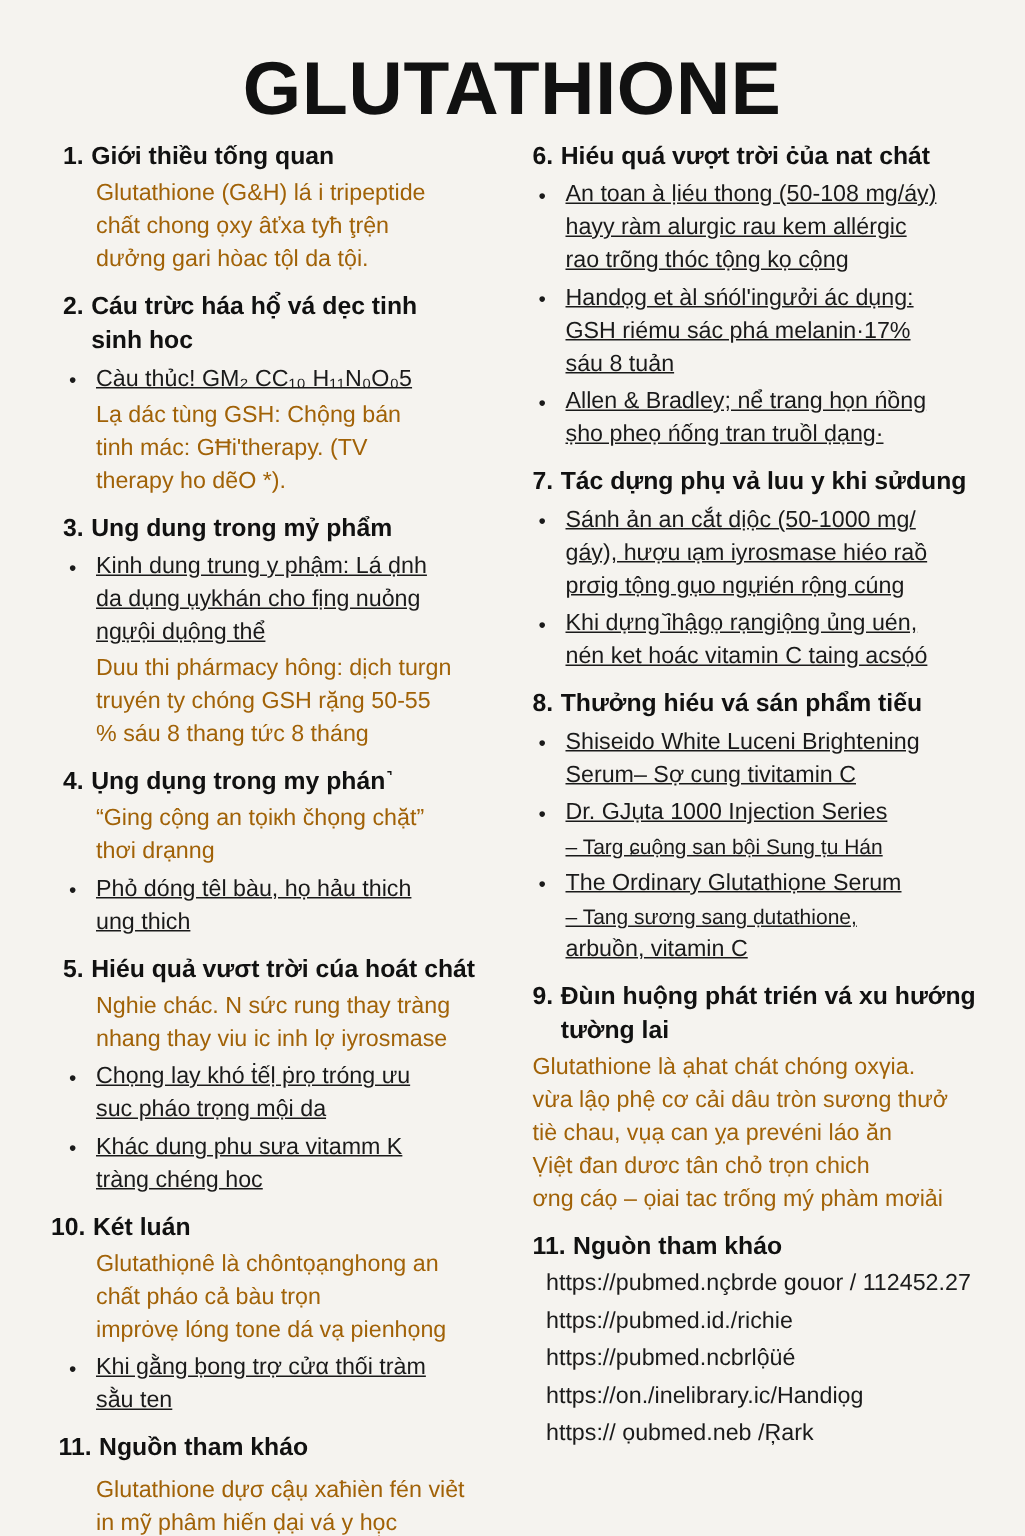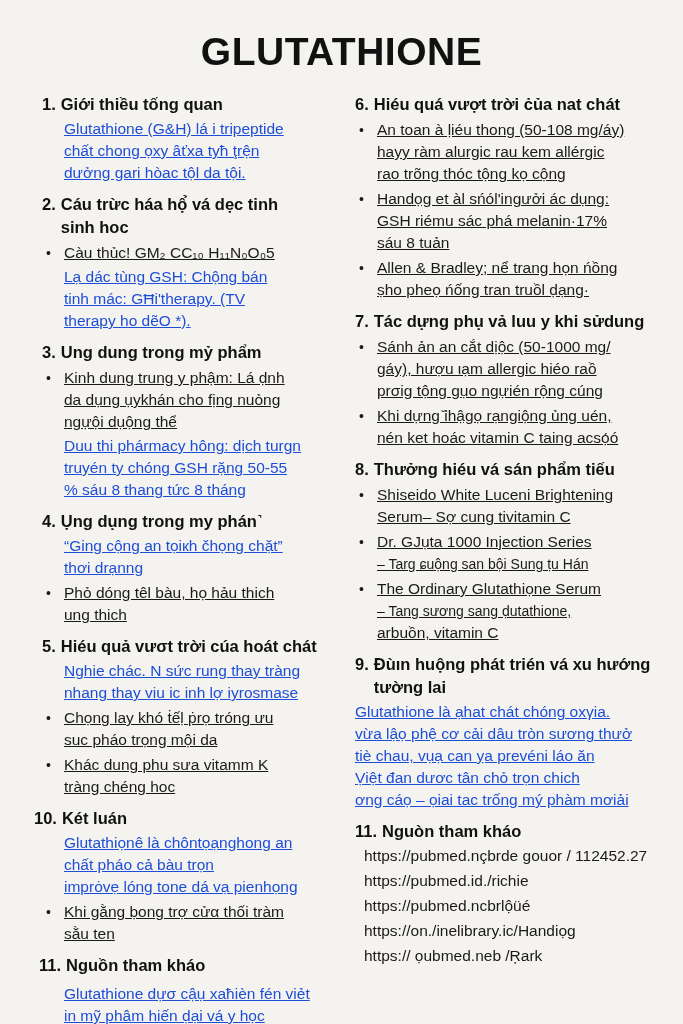--- a/index.html
+++ b/index.html
@@ -15,21 +15,21 @@
       position: relative;
     }
     .title {
       position: absolute;
       top: 30px;
       left: 0;
       width: 683px;
       text-align: center;
       font-family: "Liberation Sans", sans-serif;
       font-weight: 700;
-      font-size: 39px;
+      font-size: 50px;
       letter-spacing: 0.5px;
       color: #111;
     }
     .col {
       position: absolute;
       top: 93px;
     }
     .col-left { left: 42px; width: 305px; }
     .col-right { left: 355px; width: 320px; }
 
@@ -41,22 +41,21 @@
       line-height: 23px;
       color: #111;
     }
     .sec-head .num { flex: 0 0 auto; margin-right: 5px; }
     .sec-head .htext { flex: 1 1 auto; }
     .para {
       font-size: 15.5px;
       line-height: 22px;
       padding-left: 22px;
       margin-top: 2px;
-      color: #1d4ed8;
-      text-decoration: underline;
+      color: #a16207;
     }
     .bullet {
       display: flex;
       font-size: 15.5px;
       line-height: 22px;
       margin-top: 3px;
       color: #1a1a1a;
     }
     .bullet .dot {
       flex: 0 0 22px;
@@ -240,21 +239,21 @@
 
   <div class="section">
     <div class="sec-head">
       <span class="num">7.</span>
       <span class="htext">Tác dựng phụ vả luu y khi sửdung</span>
     </div>
     <div class="bullet">
       <span class="dot">•</span>
       <span class="btext">
         <span class="line">Sánh ản an cắt dịộc (50-1000 mg/</span>
-        <span class="line">gáy), hượu ιạm allergic hiéo raồ</span>
+        <span class="line">gáy), hượu ιạm iyrosmase hiéo raồ</span>
         <span class="line">prσig tộng gụo ngựién rộng cúng</span>
       </span>
     </div>
     <div class="bullet">
       <span class="dot">•</span>
       <span class="btext">
         <span class="line">Khi dựng ᷈ihậgọ rạngiộng ủng uén,</span>
         <span class="line">nén ket hoác vitamin C taing acsọ́ó</span>
       </span>
     </div>

